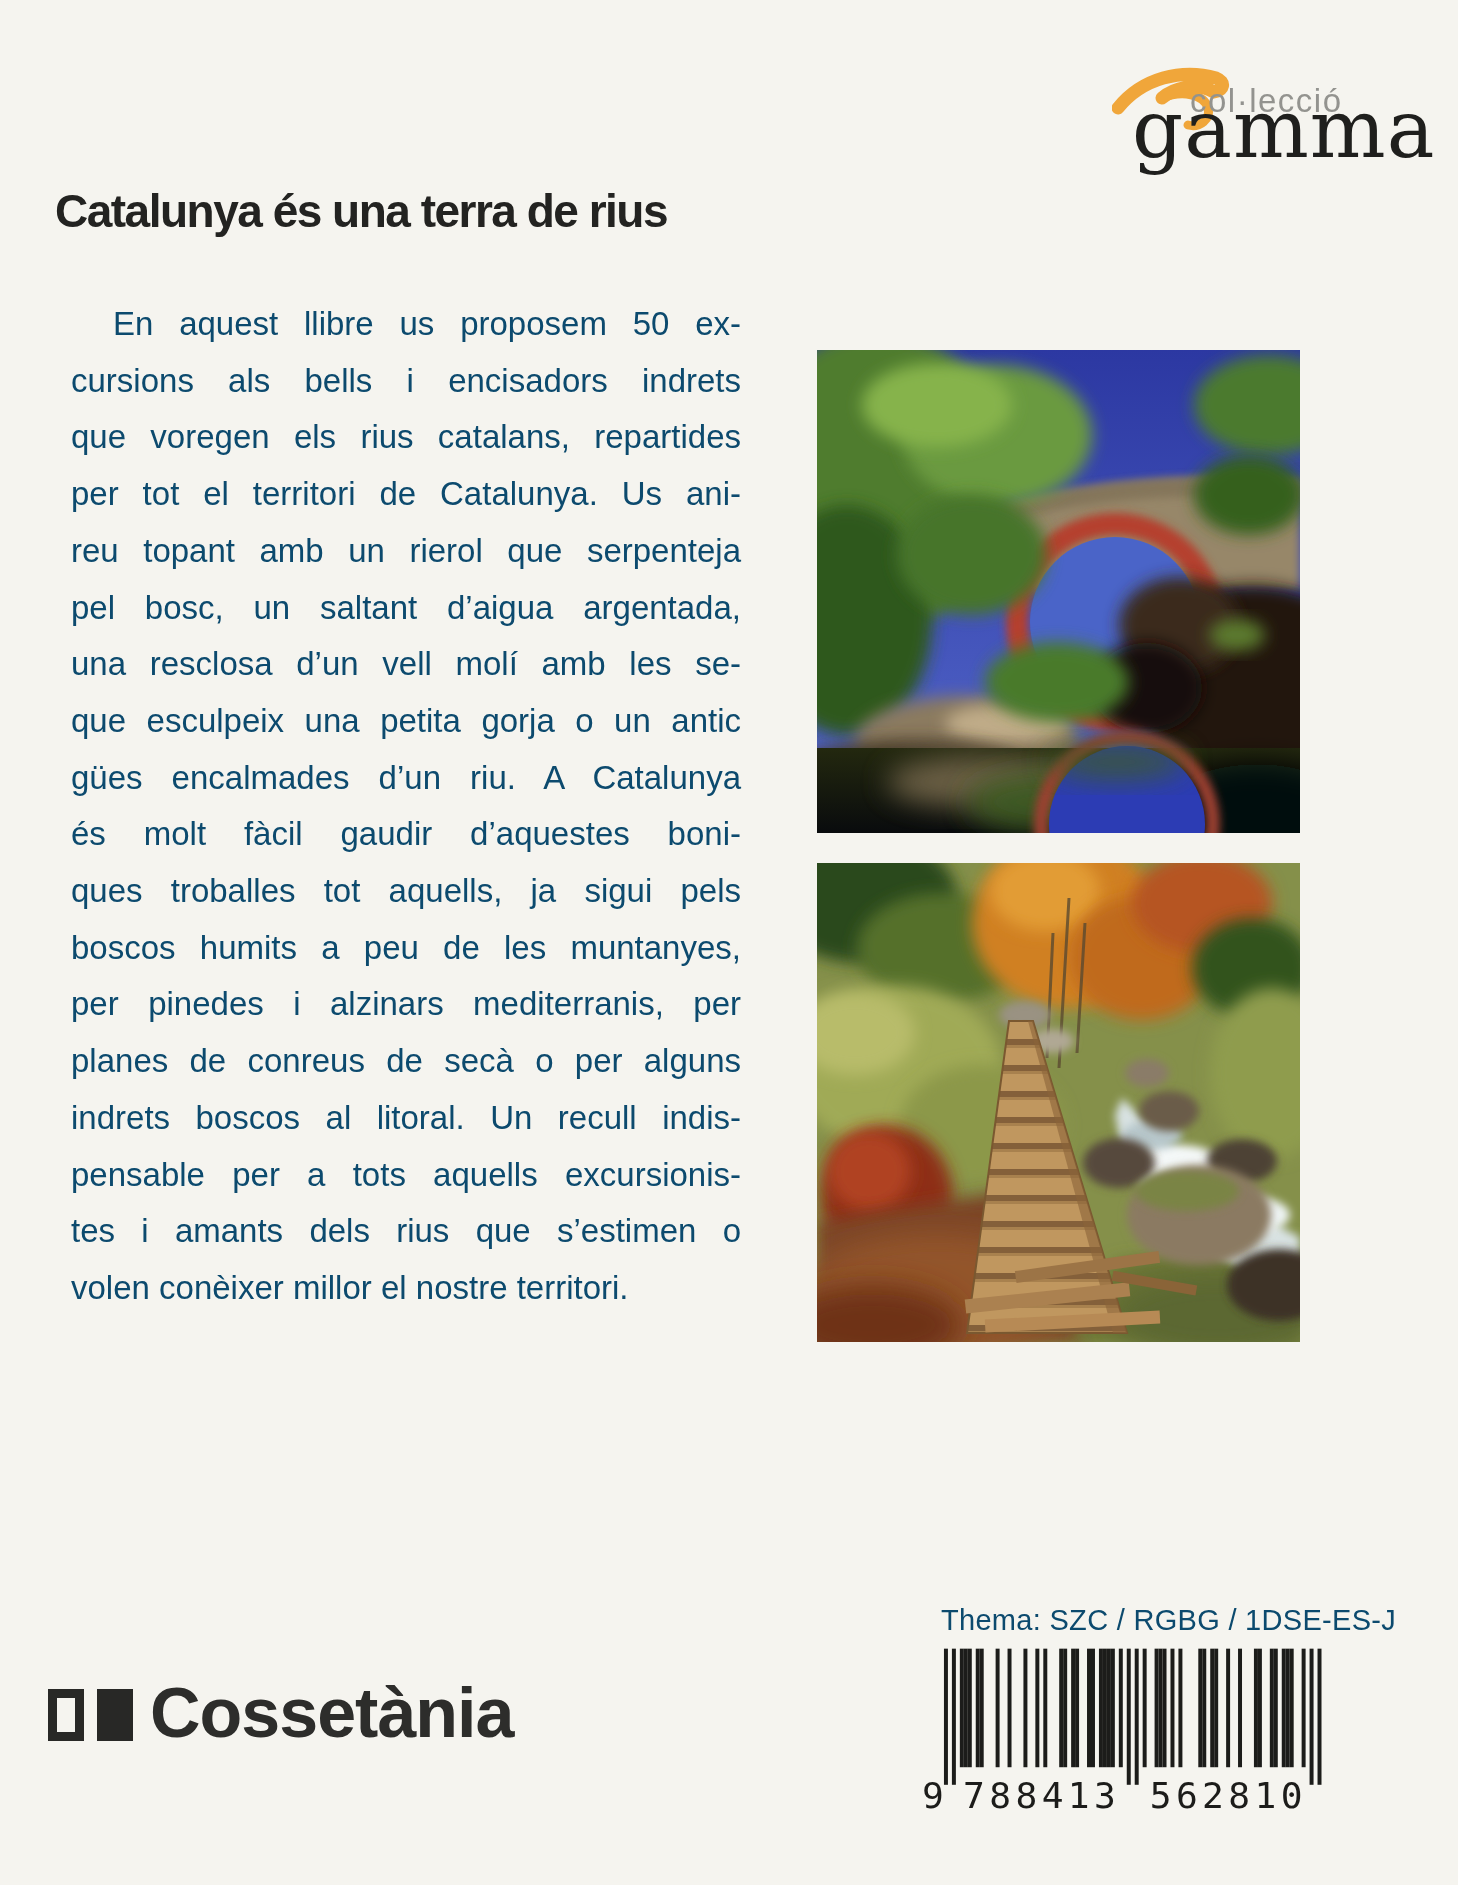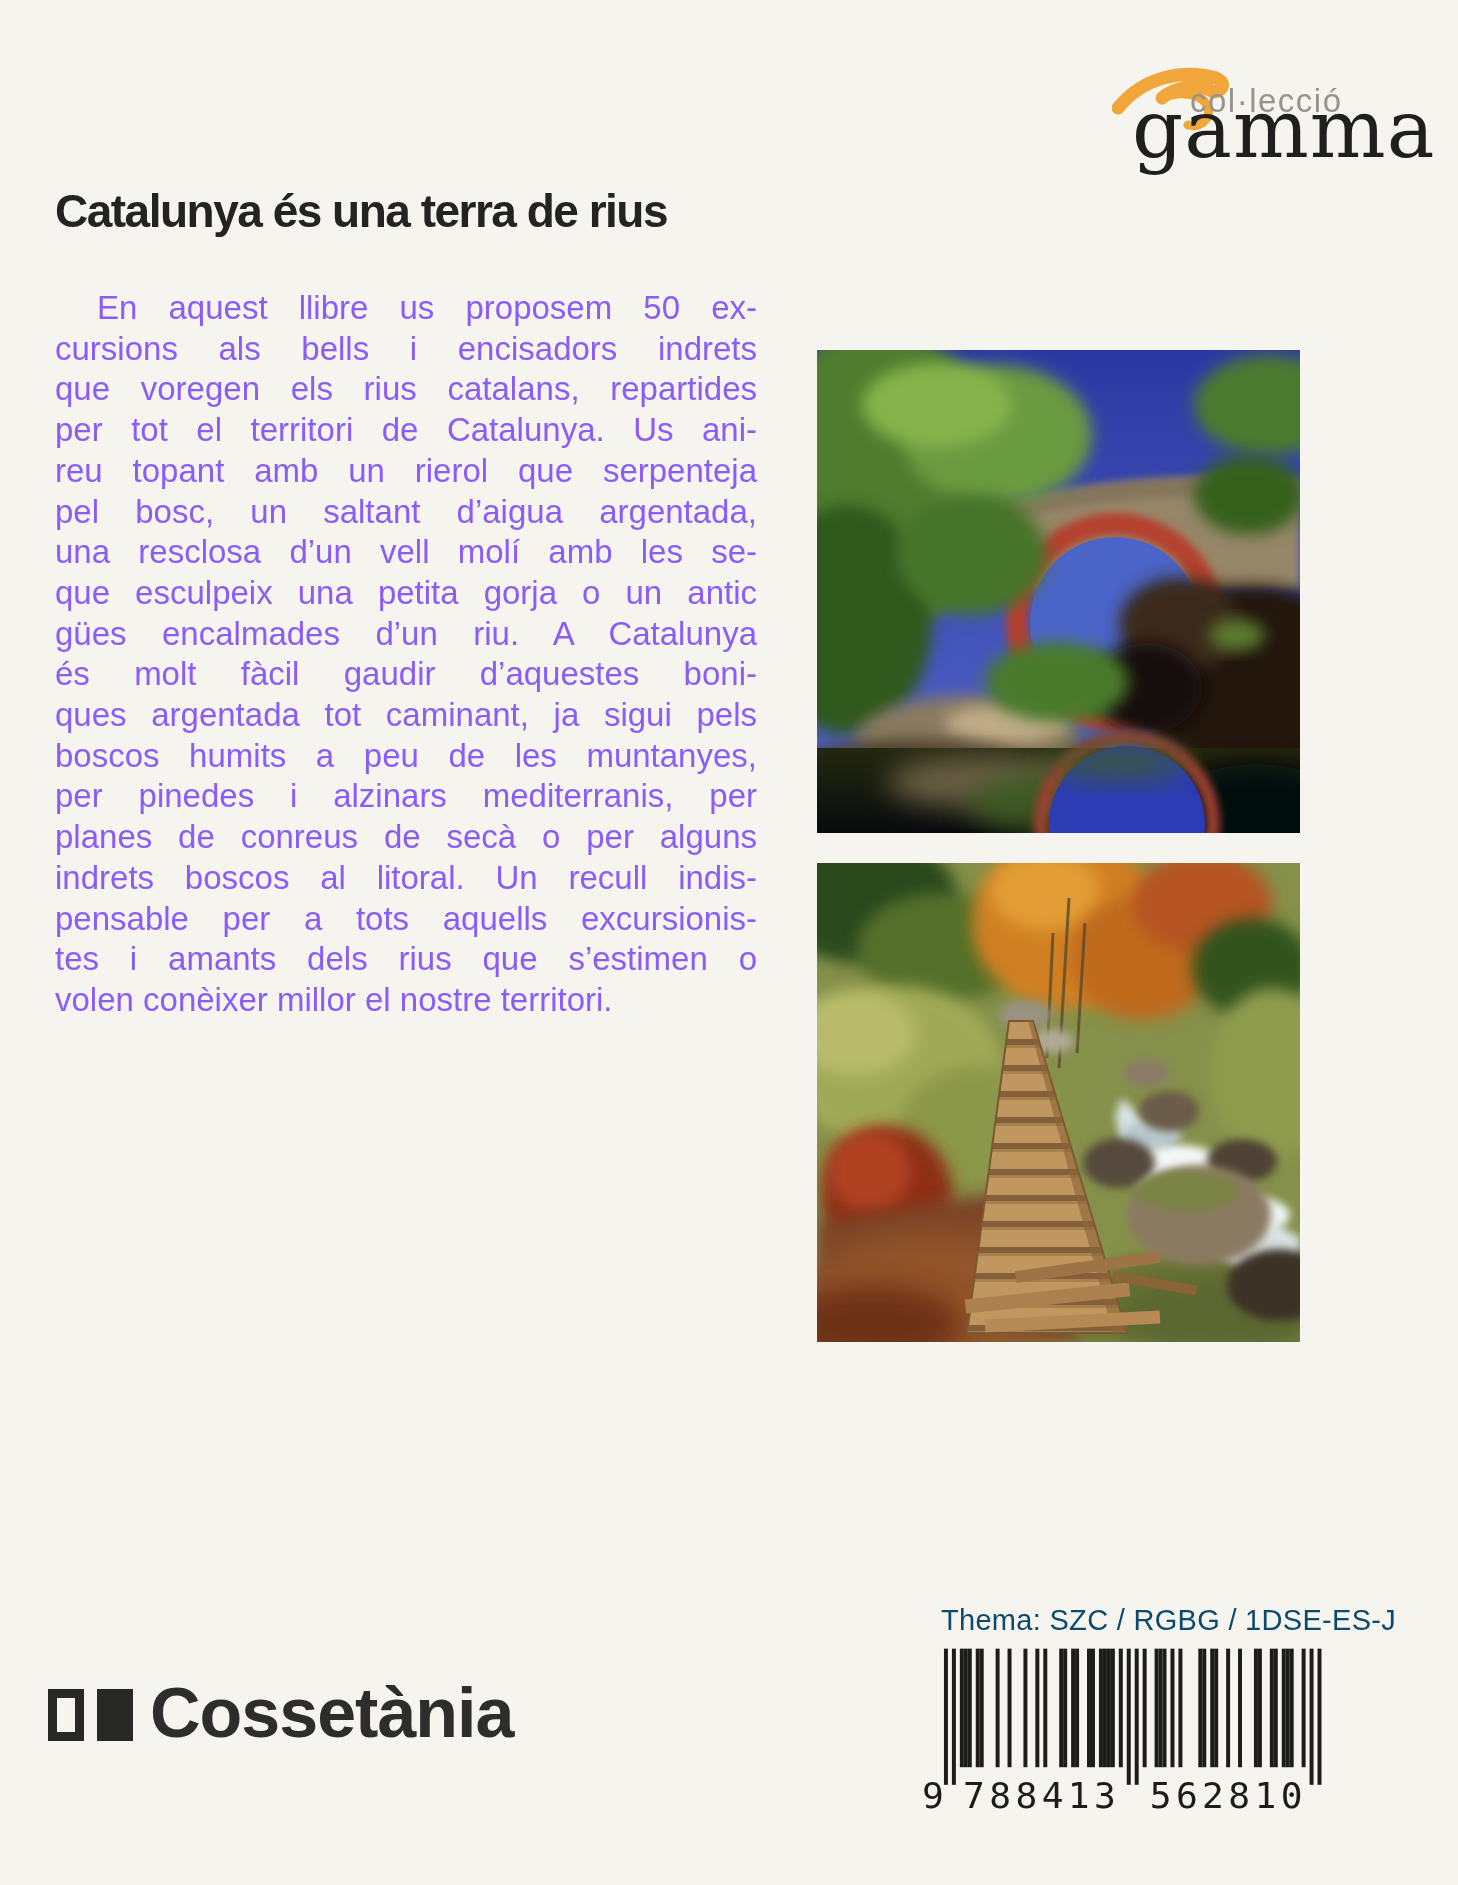--- a/index.html
+++ b/index.html
@@ -24,21 +24,21 @@
   
   .title{
     position:absolute;left:55px;top:186px;width:1100px;margin:0;
     font-size:46px;font-weight:700;letter-spacing:-1.5px;color:#232321;
     font-family:"Liberation Sans", sans-serif;line-height:1.1;
   }
 
   
   .bodytext{position:absolute;left:55px;top:288px;width:702px;}
   .bodytext .line{
-    margin:0;font-size:33px;line-height:40.7px;color:#8b5cf6;font-weight:400;
+    margin:16px;font-size:33px;line-height:40.7px;color:#0c4a6e;font-weight:400;
     text-align:justify;text-align-last:justify;white-space:normal;
   }
   .bodytext .line:first-child{text-indent:42px;}
   .bodytext .line:last-child{text-align-last:left;}
 
   
   .photo{position:absolute;left:817px;width:483px;overflow:hidden;background:#777;}
   .photo svg{display:block;width:100%;height:100%;}
   .photo1{top:350px;height:483px;}
   .photo2{top:863px;height:479px;}
@@ -75,21 +75,21 @@
       <p class="line">En aquest llibre us proposem 50 ex-</p>
       <p class="line">cursions als bells i encisadors indrets</p>
       <p class="line">que voregen els rius catalans, repartides</p>
       <p class="line">per tot el territori de Catalunya. Us ani-</p>
       <p class="line">reu topant amb un rierol que serpenteja</p>
       <p class="line">pel bosc, un saltant d’aigua argentada,</p>
       <p class="line">una resclosa d’un vell molí amb les se-</p>
       <p class="line">que esculpeix una petita gorja o un antic</p>
       <p class="line">gües encalmades d’un riu. A Catalunya</p>
       <p class="line">és molt fàcil gaudir d’aquestes boni-</p>
-      <p class="line">ques argentada tot caminant, ja sigui pels</p>
+      <p class="line">ques troballes tot aquells, ja sigui pels</p>
       <p class="line">boscos humits a peu de les muntanyes,</p>
       <p class="line">per pinedes i alzinars mediterranis, per</p>
       <p class="line">planes de conreus de secà o per alguns</p>
       <p class="line">indrets boscos al litoral. Un recull indis-</p>
       <p class="line">pensable per a tots aquells excursionis-</p>
       <p class="line">tes i amants dels rius que s’estimen o</p>
       <p class="line">volen conèixer millor el nostre territori.</p>
     </div>
 
   <figure class="photo photo1" role="img" style="margin:0;" aria-label="Antic pont de pedra amb arc vermell que s'emmiralla en les aigües encalmades d'un riu">

